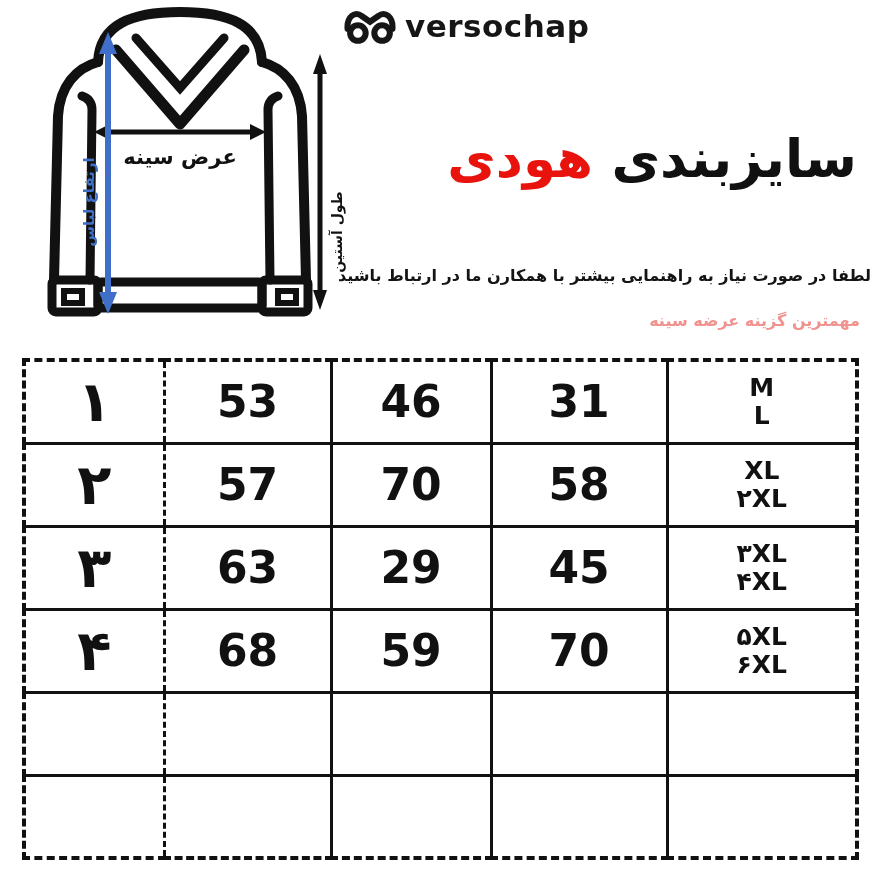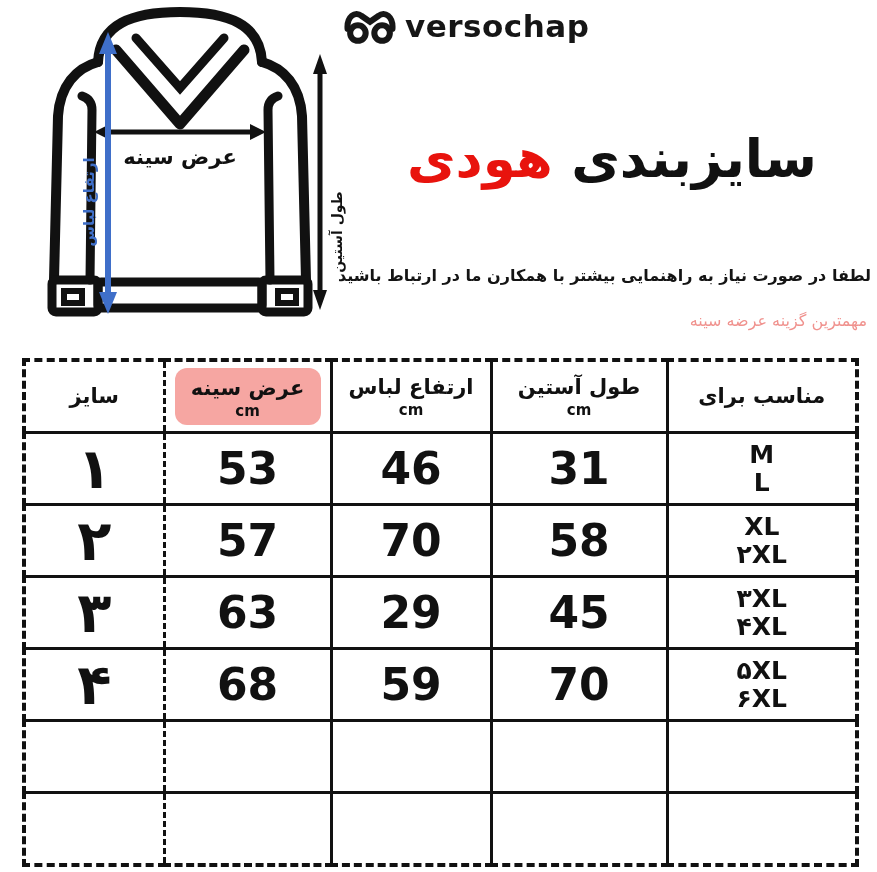--- a/index.html
+++ b/index.html
@@ -9,31 +9,31 @@
     font-family:"DejaVu Sans", sans-serif; color:#111; overflow:hidden;
   }
 
   
   .logo { position:absolute; left:344px; top:8px; display:flex; gap:9px; }
   .logo .owl { width:52px; height:38px; }
   .brand-name { font-size:31px; font-weight:600; color:#161616; letter-spacing:0.5px; }
 
   
   .title {
-    position:absolute; top:126px; right:20px; width:450px; text-align:left;
+    position:absolute; top:126px; right:20px; width:450px; text-align:right;
     direction:rtl; font-size:53px; font-weight:800; line-height:1.25; color:#111;
   }
   .title .accent { color:#e8130d; }
   .subtitle {
     position:absolute; top:266px; right:6px; direction:rtl; white-space:nowrap;
     font-size:16px; font-weight:700; color:#141414;margin-left:20px;
   }
   .note {
-    position:absolute; top:311px; right:10px; direction:rtl; white-space:nowrap;
-    font-size:16px; font-weight:400; color:#f0928e;
+    position:absolute; top:311px; right:17px; direction:rtl; white-space:nowrap;
+    font-size:16px; font-weight:700; color:#f0928e;
   }
 
   
   .diagram { position:absolute; left:20px; top:2px; width:336px; height:330px; }
   .diagram .outline { stroke:#111; stroke-width:10; fill:none; stroke-linecap:round; stroke-linejoin:round; }
   .diagram .thin    { stroke:#111; stroke-width:9;  fill:none; stroke-linecap:round; }
   .diagram .arrow-black { stroke:#111; stroke-width:5; }
   .diagram .arrow-blue  { stroke:#3f6fc9; stroke-width:6; }
   .diagram text { font-family:"DejaVu Sans", sans-serif; font-weight:700; }
 
@@ -122,42 +122,20 @@
 
   <table class="size-table">
     <colgroup>
       <col style="width:140px">
         <col style="width:167px">
         <col style="width:160px">
         <col style="width:176px">
         <col style="width:190px">
     </colgroup>
     <tbody>
-        <tr>
-      <th class="c-size">
-        <div class="hdr">سایز</div>
-      </th>
-      <th>
-        <div class="hl">
-          <div class="hdr">عرض سینه</div>
-          <span class="unit">cm</span>
-        </div>
-      </th>
-      <th>
-        <div class="hdr">ارتفاع لباس</div>
-        <span class="unit">cm</span>
-      </th>
-      <th>
-        <div class="hdr">طول آستین</div>
-        <span class="unit">cm</span>
-      </th>
-      <th class="c-last">
-        <div class="hdr">مناسب برای</div>
-      </th>
-    </tr>
 
     <tr>
       <td class="c-size"><span class="size-digit">۱</span></td>
       <td><span class="num">53</span></td>
       <td><span class="num">46</span></td>
       <td><span class="num">31</span></td>
       <td class="c-last">
         <div class="fits">
               <span>M</span>
               <span>L</span>

